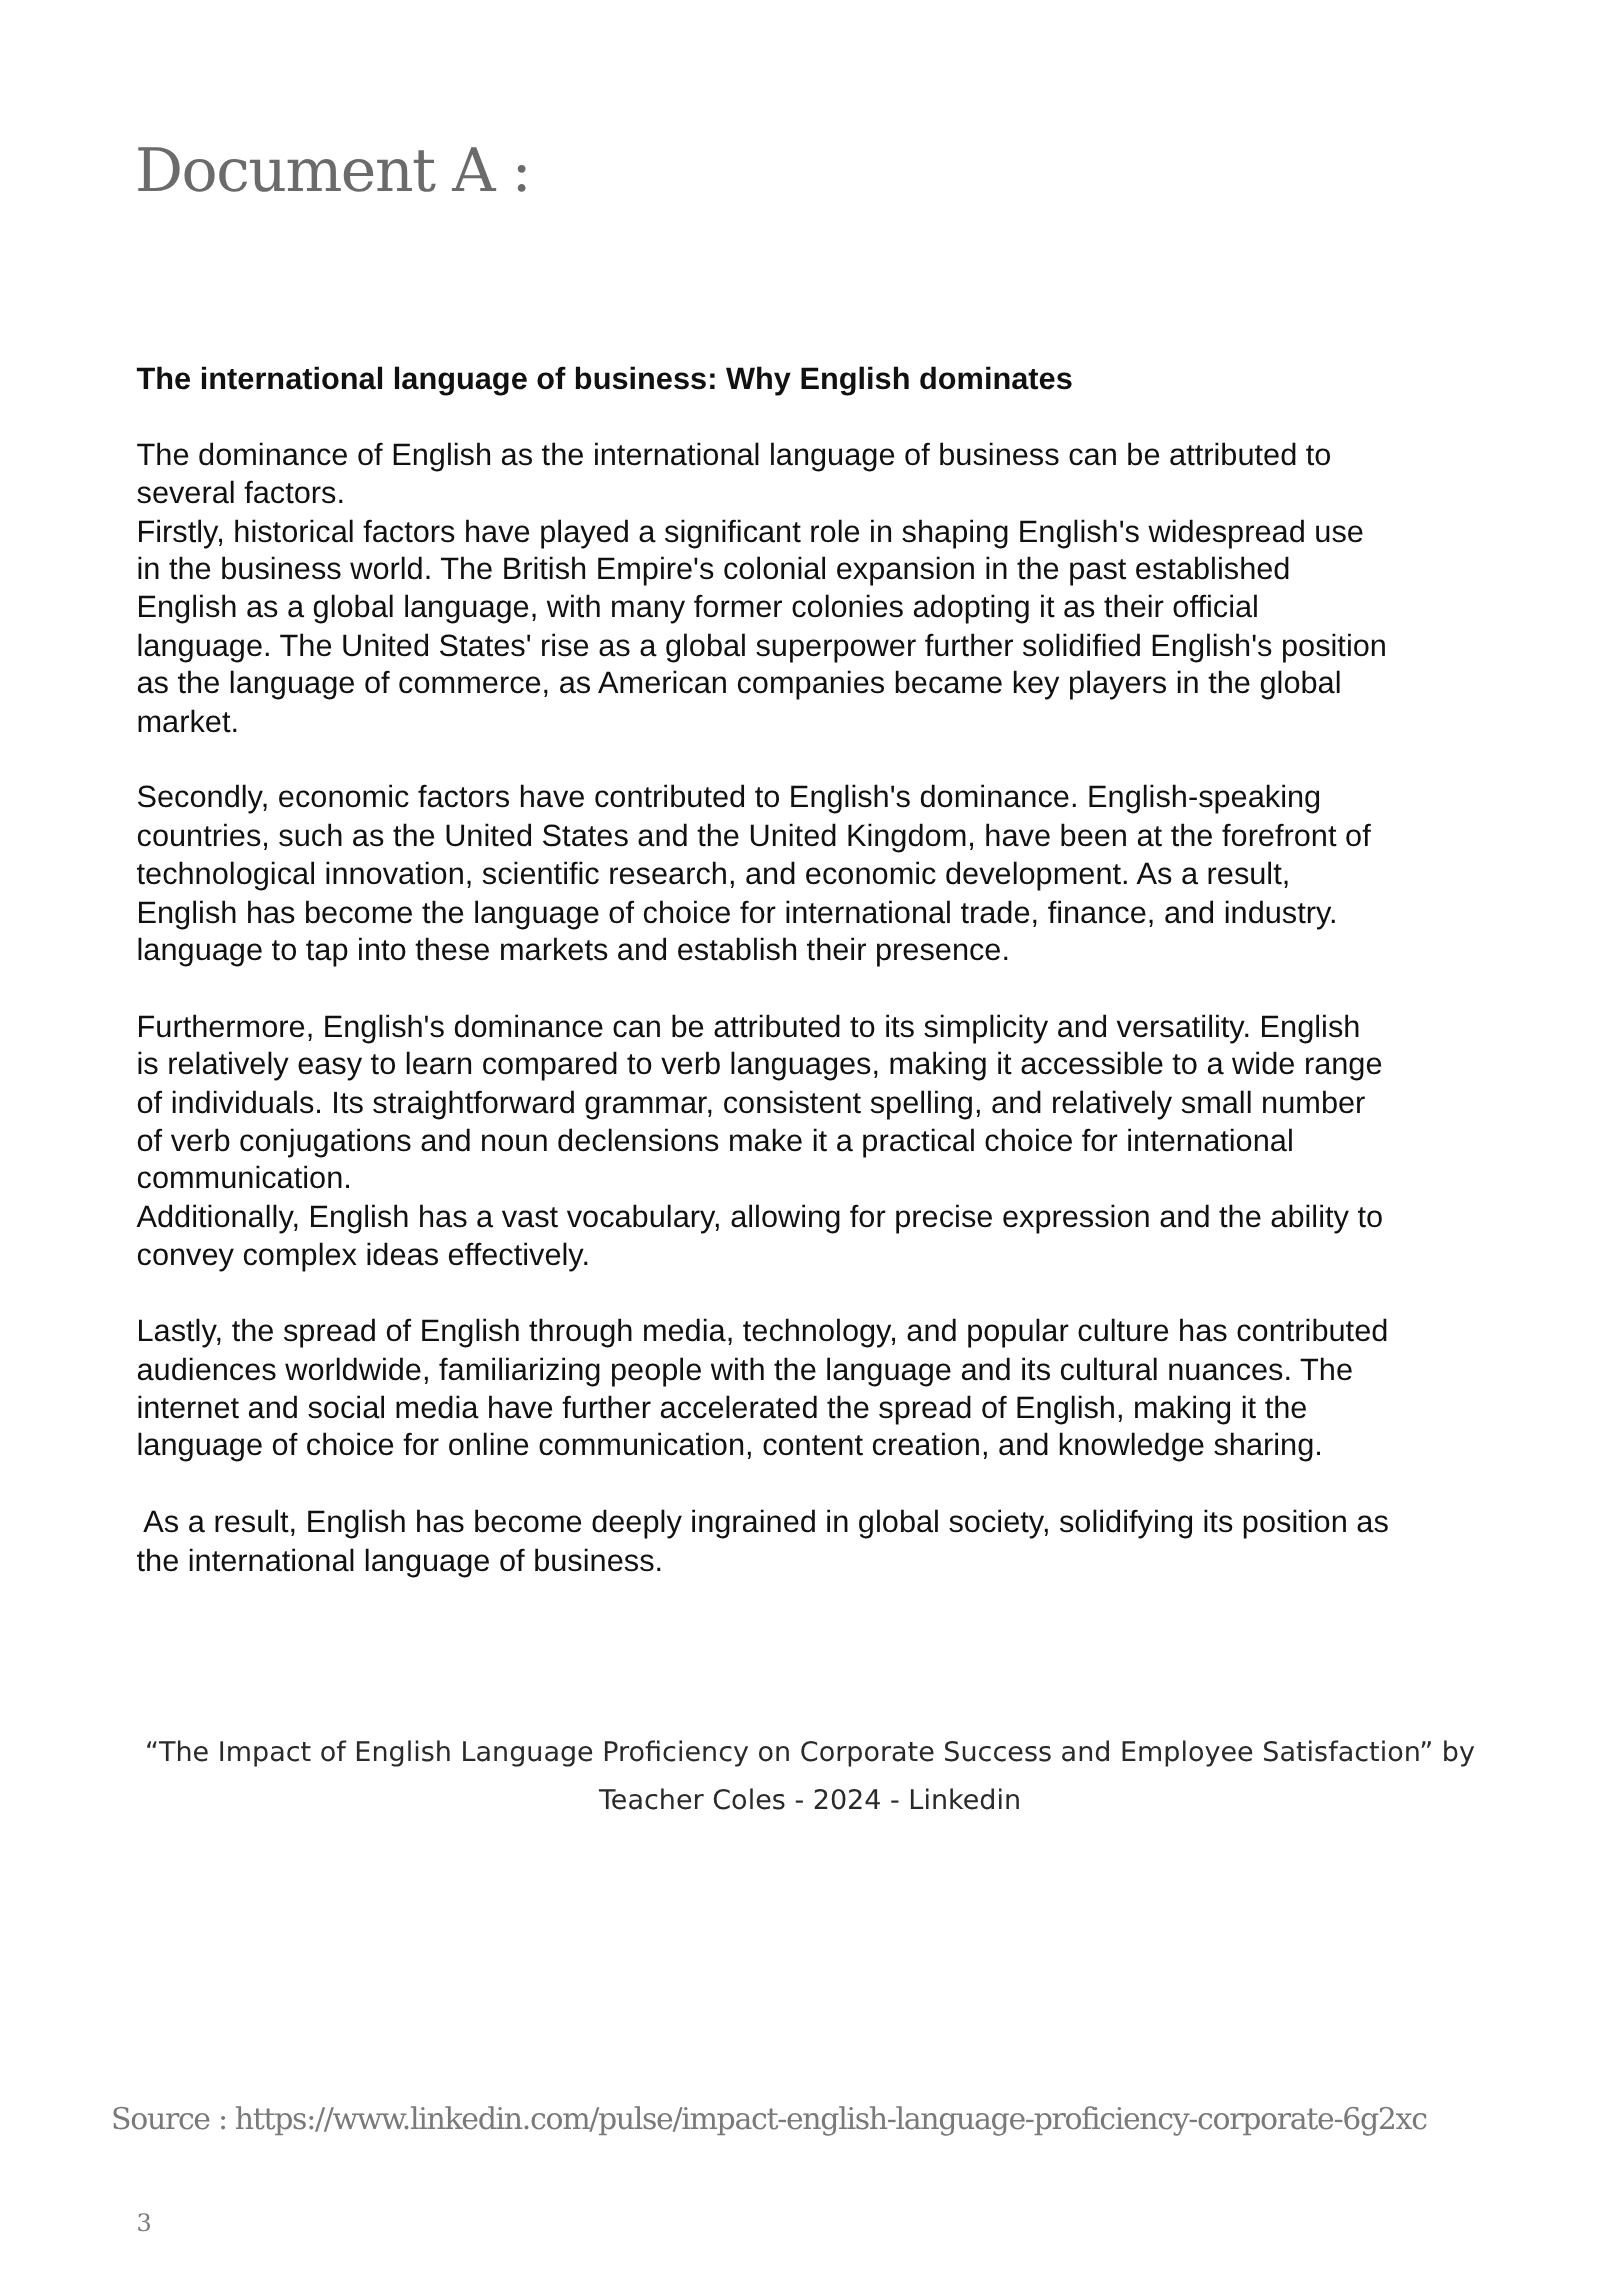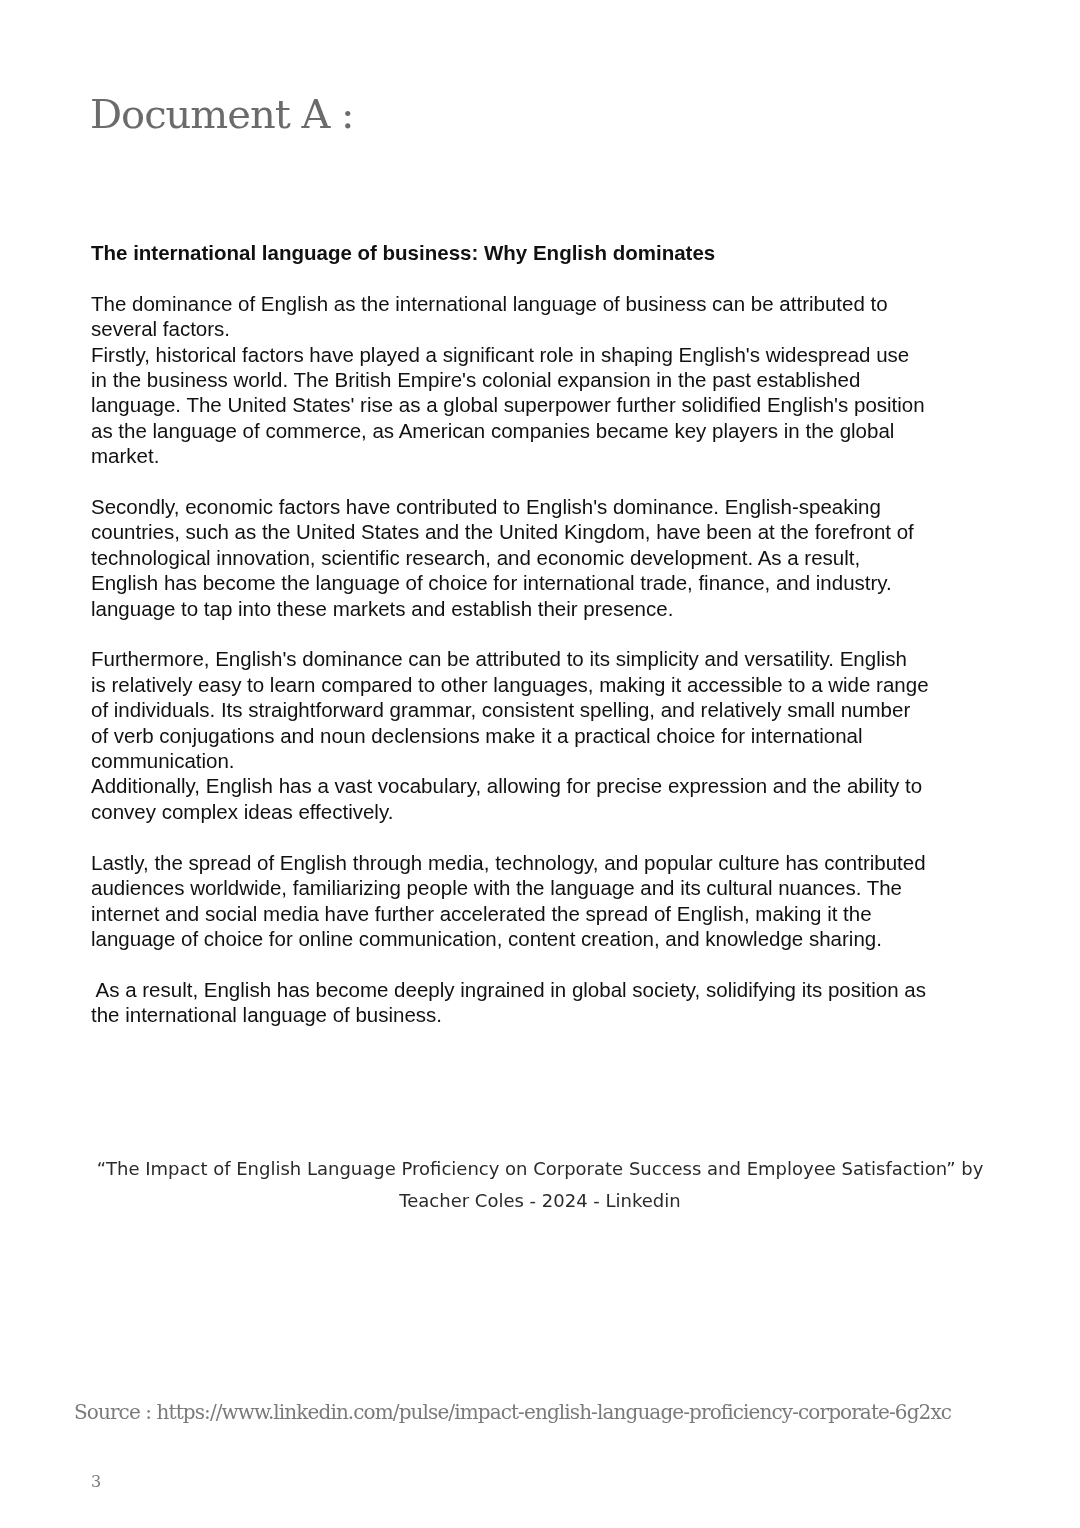--- a/index.html
+++ b/index.html
@@ -39,36 +39,37 @@
 <h1 class="doc-title">Document A :</h1>
 
 <div class="article">
   <h2>The international language of business: Why English dominates</h2>
 
   <div class="para">
     <span class="line">The dominance of English as the international language of business can be attributed to</span>
     <span class="line">several factors.</span>
     <span class="line">Firstly, historical factors have played a significant role in shaping English's widespread use</span>
     <span class="line">in the business world. The British Empire's colonial expansion in the past established</span>
+    <span class="line">English as a global language, with many former colonies adopting it as their official</span>
     <span class="line">language. The United States' rise as a global superpower further solidified English's position</span>
     <span class="line">as the language of commerce, as American companies became key players in the global</span>
     <span class="line">market.</span>
   </div>
 
   <div class="para">
     <span class="line">Secondly, economic factors have contributed to English's dominance. English-speaking</span>
     <span class="line">countries, such as the United States and the United Kingdom, have been at the forefront of</span>
     <span class="line">technological innovation, scientific research, and economic development. As a result,</span>
     <span class="line">English has become the language of choice for international trade, finance, and industry.</span>
     <span class="line">language to tap into these markets and establish their presence.</span>
   </div>
 
   <div class="para">
     <span class="line">Furthermore, English's dominance can be attributed to its simplicity and versatility. English</span>
-    <span class="line">is relatively easy to learn compared to other languages, making it accessible to a wide range</span>
+    <span class="line">is relatively easy to learn compared to verb languages, making it accessible to a wide range</span>
     <span class="line">of individuals. Its straightforward grammar, consistent spelling, and relatively small number</span>
     <span class="line">of verb conjugations and noun declensions make it a practical choice for international</span>
     <span class="line">communication.</span>
     <span class="line">Additionally, English has a vast vocabulary, allowing for precise expression and the ability to</span>
     <span class="line">convey complex ideas effectively.</span>
   </div>
 
   <div class="para">
     <span class="line">Lastly, the spread of English through media, technology, and popular culture has contributed</span>
     <span class="line">audiences worldwide, familiarizing people with the language and its cultural nuances. The</span>

